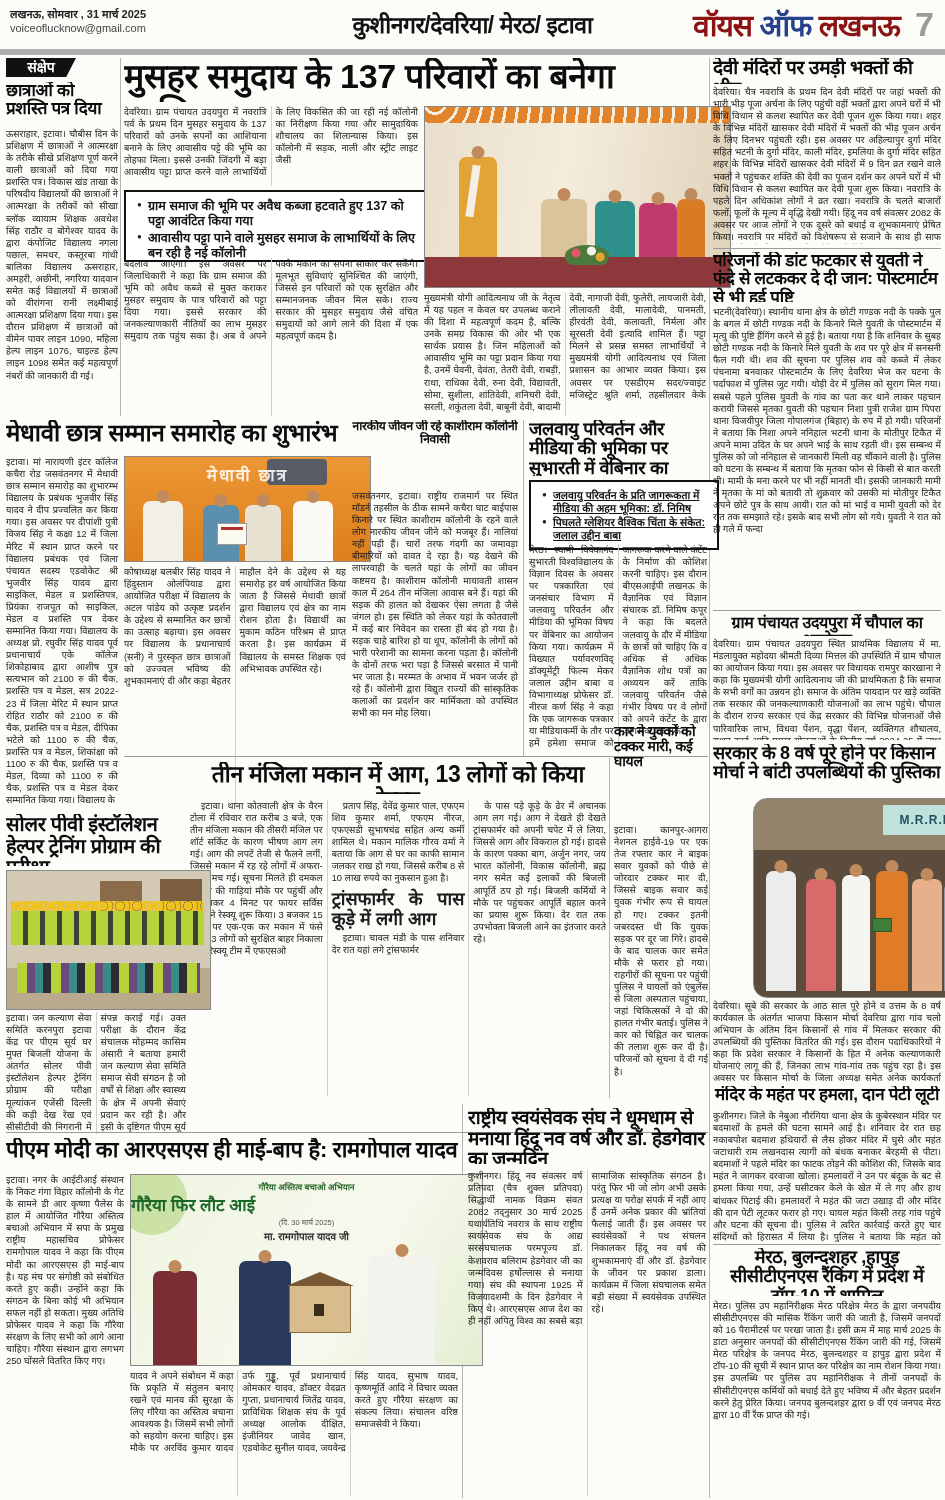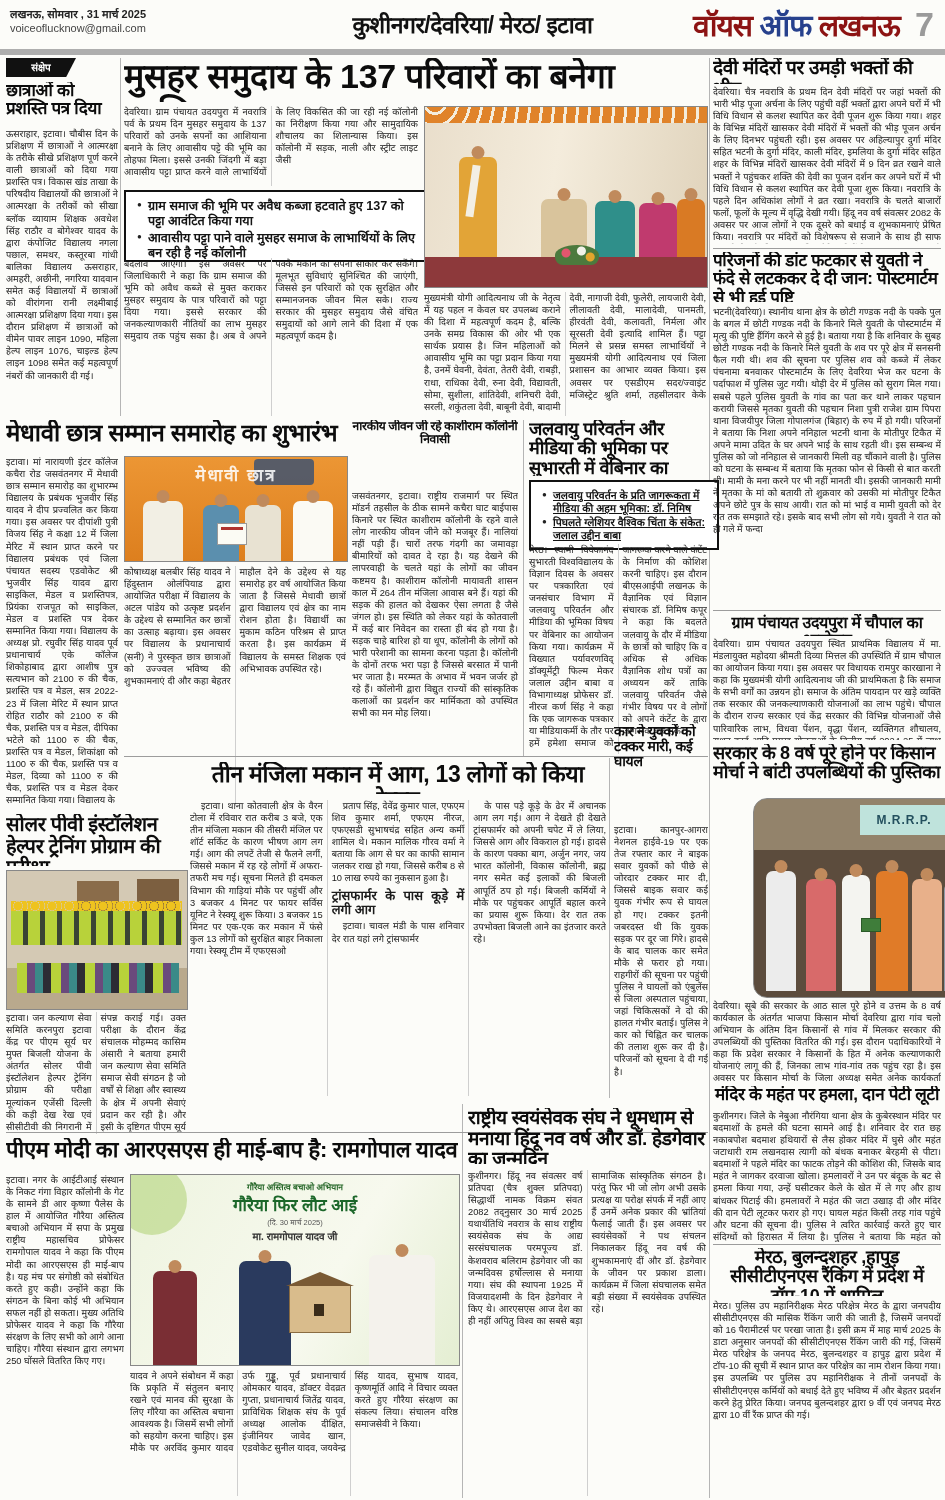--- a/index.html
+++ b/index.html
@@ -17,32 +17,32 @@
   .mh-rule{position:absolute;left:0;top:49px;width:945px;height:6px;background:#aeaeae;}
   
   .hl{font-weight:800;color:#0c0c0c;line-height:1.08;letter-spacing:-.3px;}
   .body-text{font-size:9.3px;line-height:1.3;text-align:justify;color:#1c1c1c;overflow:hidden;}
   .body-text p{margin:0 0 3px;text-indent:11px;}
   .cols-2{column-count:2;column-gap:9px;column-rule:1px solid #cfcfcf;}
   .cols-3{column-count:3;column-gap:9px;column-rule:1px solid #cfcfcf;}
   .abs{position:absolute;overflow:hidden;}
   .vrule{position:absolute;width:1px;background:#b5b5b5;}
   .hrule{position:absolute;height:1px;background:#9c9c9c;}
-  .subhead{font-size:13px;font-weight:800;margin:4px 0 2px;text-indent:0;line-height:1.15;}
+  .subhead{font-size:18px;font-weight:800;margin:4px 0 2px;text-indent:0;line-height:1.15;}
   
   .brief-tag{position:absolute;left:6px;top:58px;width:70px;height:19px;background:#111;color:#fff;
-             font-size:10px;font-weight:700;text-align:center;line-height:19px;
+             font-size:14px;font-weight:700;text-align:center;line-height:19px;
              clip-path:polygon(0 0,100% 0,86% 100%,0 100%);}
   
   .bullet-box{border:2px solid #111;padding:5px 11px;background:#fff;}
   .bullet-row{position:relative;font-size:12.6px;font-weight:800;line-height:1.2;padding-left:11px;margin:2px 0;}
   .bullet-row::before{content:"●";position:absolute;left:0;top:1px;font-size:8px;color:#222;}
   .bullet-sm .bullet-row{font-size:10.6px;text-decoration:underline;}
   
-  .photo{position:absolute;overflow:hidden;border:1px solid #888;}
+  .photo{position:absolute;overflow:hidden;border:1px solid #888;padding-left:23px;}
   .ph-shape{position:absolute;}
   .person{position:absolute;border-radius:7px 7px 0 0;}
   .person::before{content:"";position:absolute;top:-11px;left:50%;transform:translateX(-50%);
                   width:13px;height:13px;border-radius:50%;background:#c08a5c;}
   
   .ph-musahar{background:linear-gradient(100deg,#e9decb,#f4ecdc 45%,#dfd2ba);}
   .ph-musahar .canopy{left:0;top:0;width:100%;height:16px;
       background:repeating-radial-gradient(circle at 10px -4px,#e0832a 0 9px,#f4ecdc 9px 12px);}
   .ph-musahar .table{left:0;bottom:0;width:100%;height:30px;background:#8d393b;}
   .ph-musahar .bouquet{left:46%;bottom:22px;width:44px;height:20px;border-radius:50% 50% 8px 8px;
@@ -70,21 +70,21 @@
   .ph-kisan{background:linear-gradient(180deg,#93836b 0 26%,#5c4c3d 26%);}
   .ph-kisan .signboard{right:34px;top:6px;width:88px;height:30px;background:#bfe3dc;
       color:#23505e;font-size:12px;font-weight:800;text-align:center;line-height:30px;letter-spacing:1px;}
   .ph-kisan .goods{right:0;top:0;width:32px;height:100%;
       background:repeating-linear-gradient(180deg,#c44a6a 0 14px,#e8c53a 14px 26px,#4a8a5c 26px 38px,#7a4ab0 38px 50px);}
   .ph-kisan .booklet{left:47%;top:60%;width:18px;height:12px;background:#3f7d3a;border:1px solid #2a5a28;}
   
   .ph-gaur{background:linear-gradient(120deg,#eef4e0,#f7f9ee 60%,#e4eed2);}
   .ph-gaur .leaf{left:-14px;top:-10px;width:70px;height:70px;border-radius:50%;background:#bcd98a;opacity:.7;}
   .ph-gaur .b-line1{left:0;top:6px;width:100%;text-align:center;font-size:8.5px;font-weight:700;color:#2c6b2e;}
-  .ph-gaur .b-line2{left:0;top:18px;width:100%;text-align:center;font-size:17px;font-weight:800;color:#1c672a;}
+  .ph-gaur .b-line2{left:0;top:18px;width:100%;text-align:left;font-size:17px;font-weight:800;color:#1c672a;}
   .ph-gaur .b-line3{left:0;top:42px;width:100%;text-align:center;font-size:7.5px;color:#555;}
   .ph-gaur .b-line4{left:0;top:54px;width:100%;text-align:center;font-size:10px;font-weight:800;color:#333;}
   .birdhouse{position:absolute;background:#d9bc8c;border:1px solid #8a6c42;}
   .birdhouse::before{content:"";position:absolute;left:-4px;top:-14px;border-left:34px solid transparent;
       border-right:34px solid transparent;border-bottom:14px solid #7a5a34;}
   .birdhouse::after{content:"";position:absolute;left:40%;top:40%;width:10px;height:12px;background:#3a2c1a;}
 </style>
 </head>
 <body>
 

